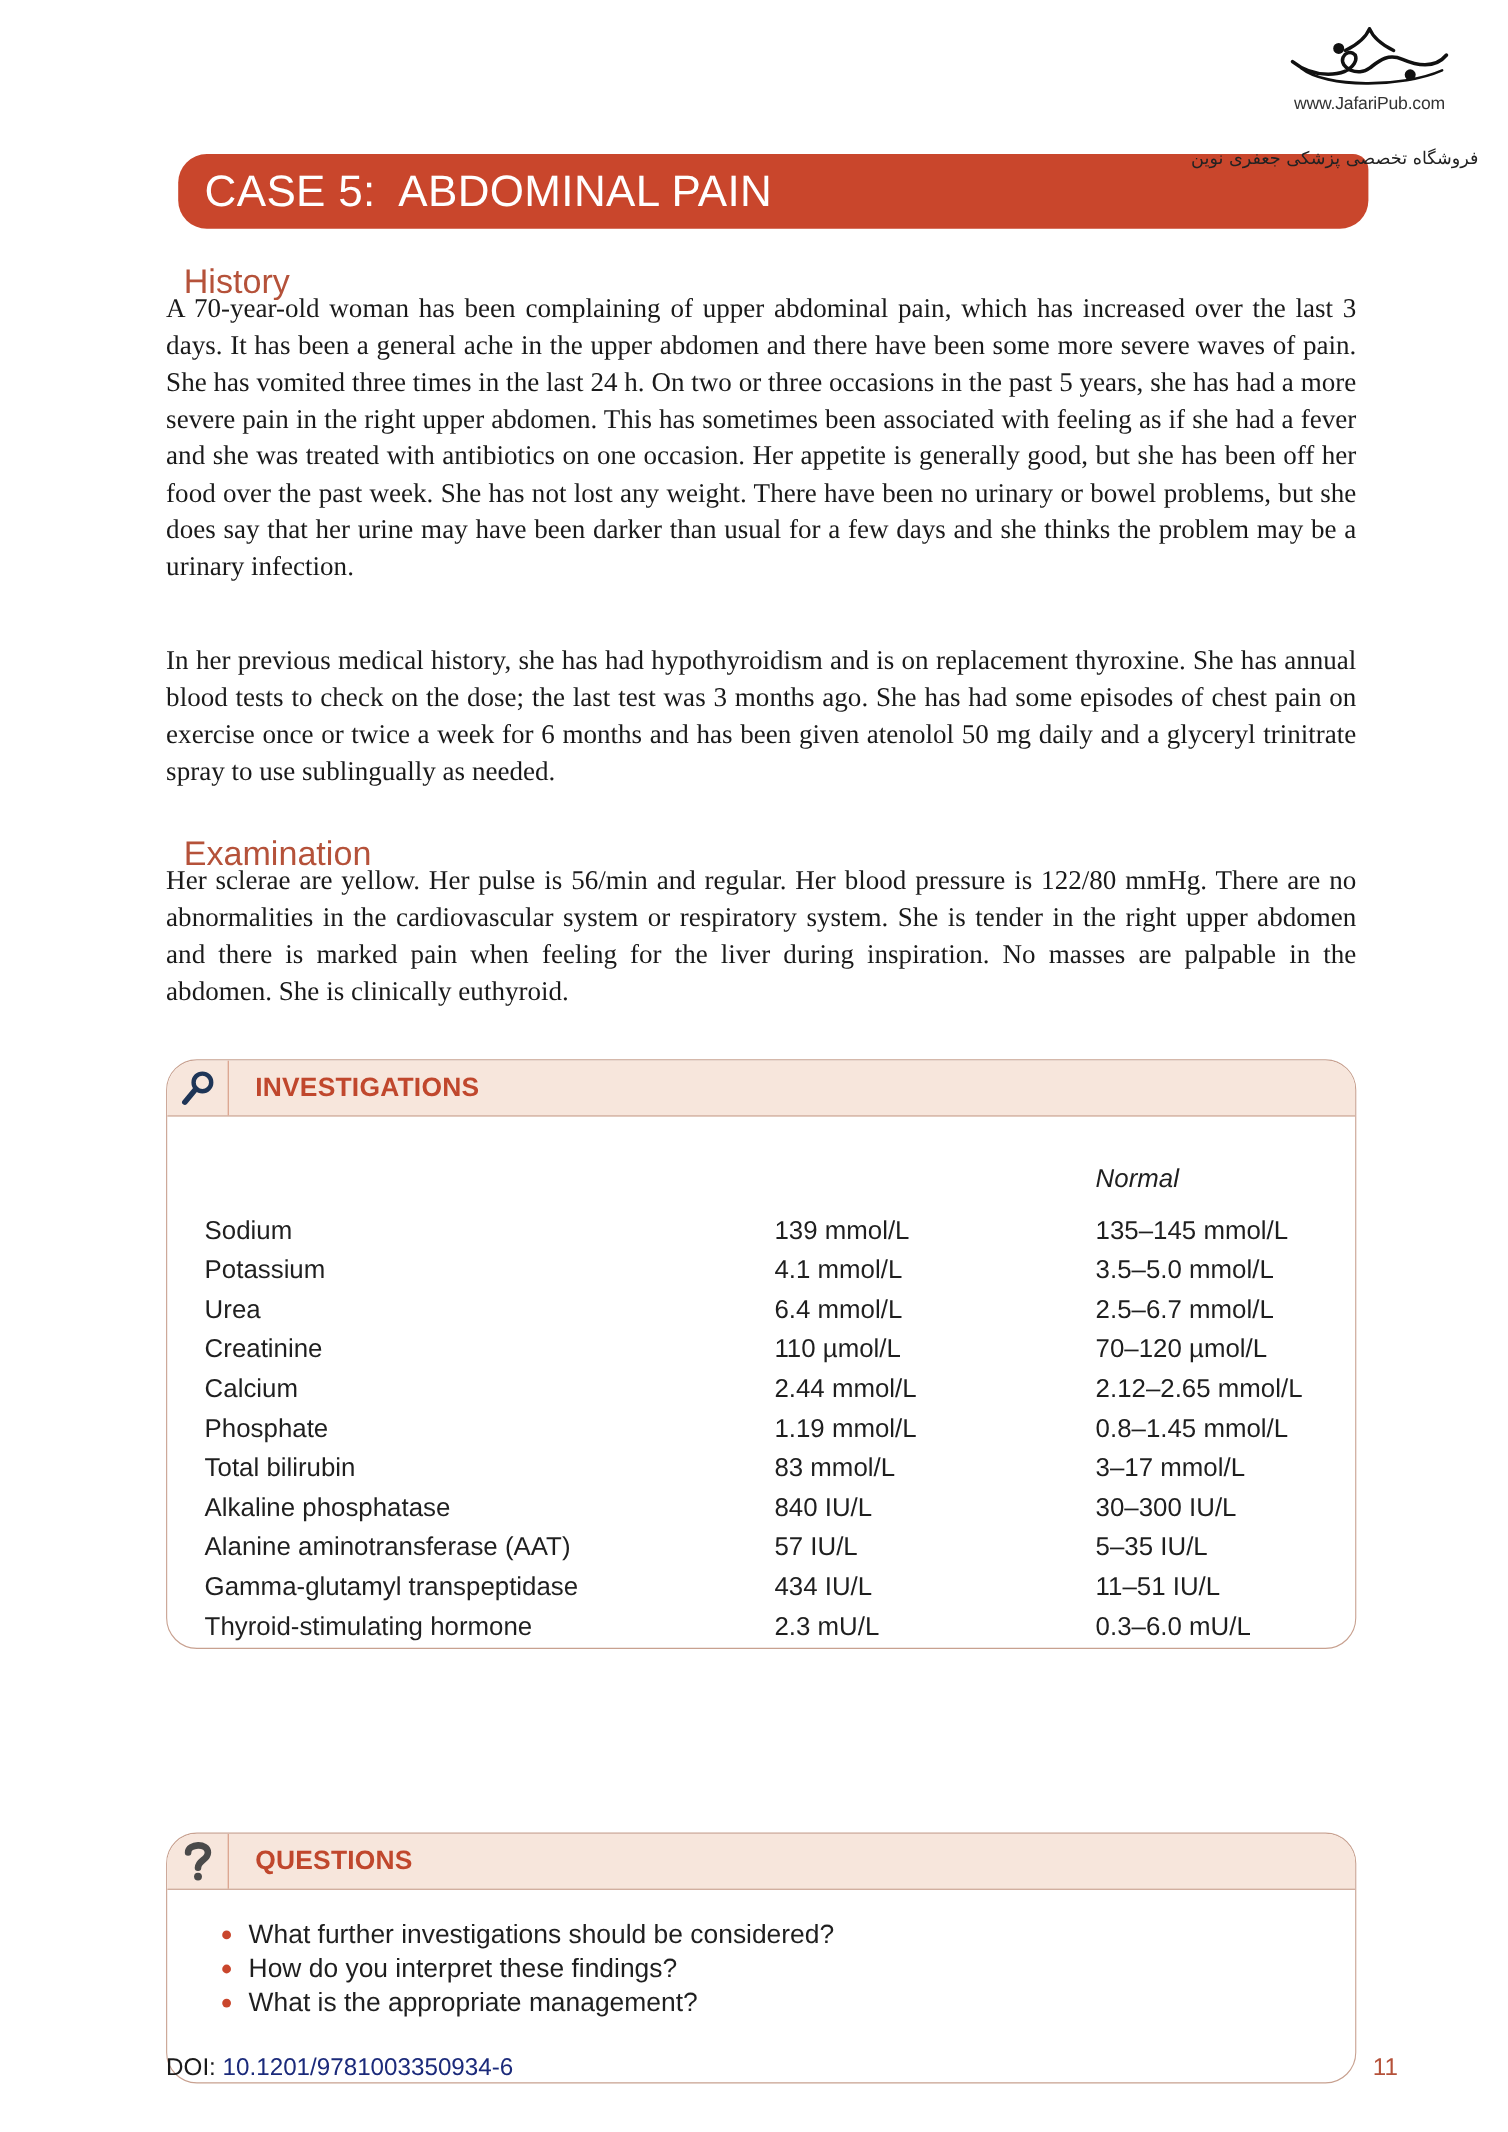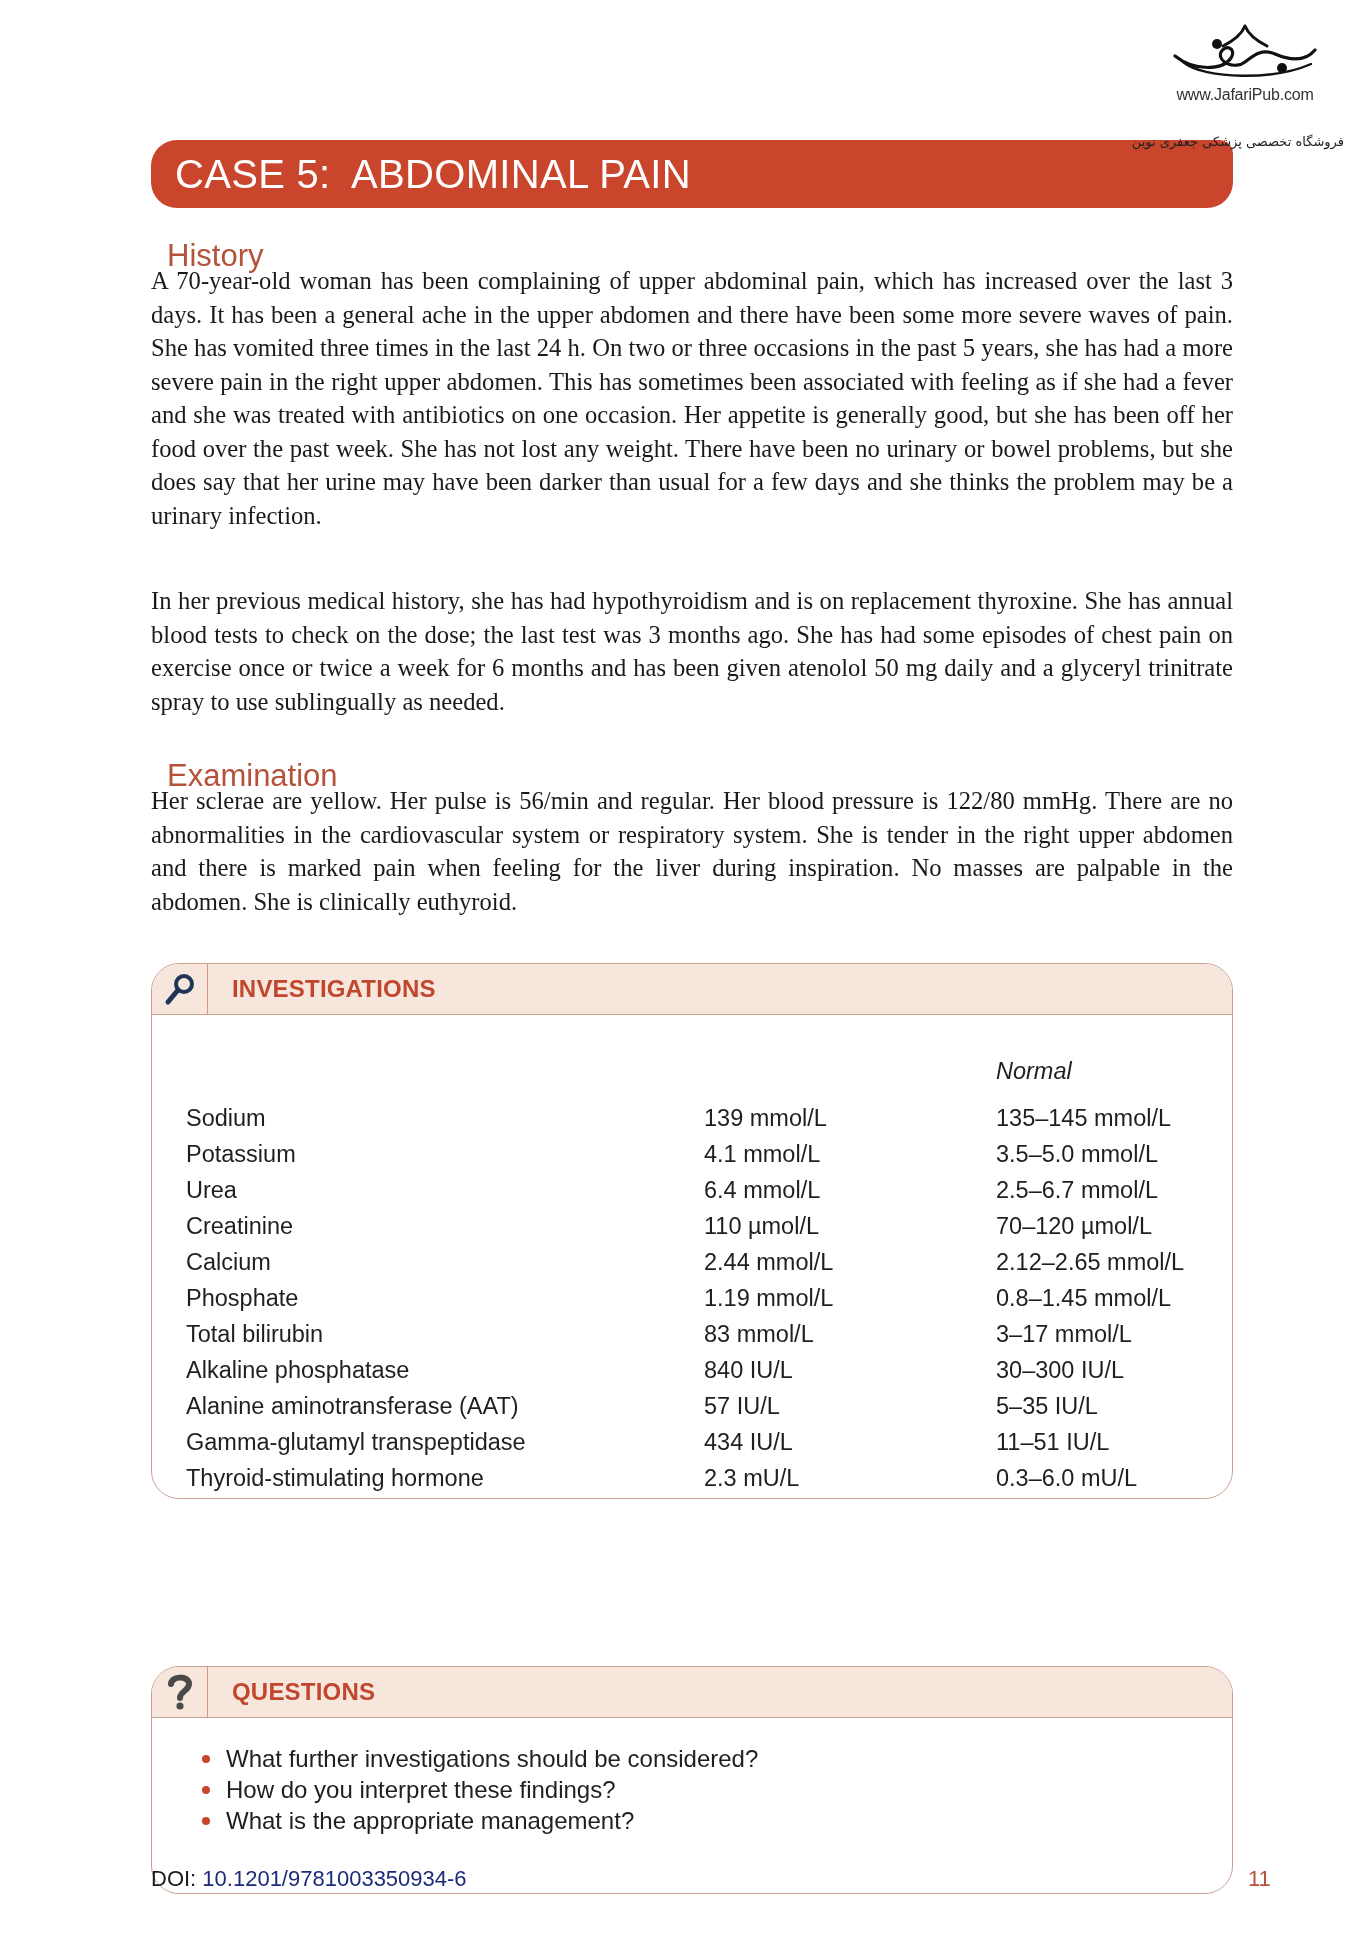--- a/index.html
+++ b/index.html
@@ -28,30 +28,30 @@
       color: #333;
       margin-top: 2px;
       letter-spacing: -0.2px;
     }
     .logo-fa {
       position: absolute;
       left: 1124px;
       top: 134px;
       width: 220px;
       font-family: "DejaVu Sans", sans-serif;
-      font-size: 13px;
+      font-size: 16px;
       color: #222;
       direction: rtl;
       text-align: right;
       z-index: 3;
       white-space: nowrap;
     }
     .title-bar {
       position: absolute;
-      left: 151px;
+      left: 162px;
       top: 140px;
       width: 1082px;
       height: 68px;
       background: #c9462c;
       border-radius: 26px 14px 26px 26px;
       box-sizing: border-box;
       padding-left: 24px;
       display: flex;
       align-items: center;
     }

